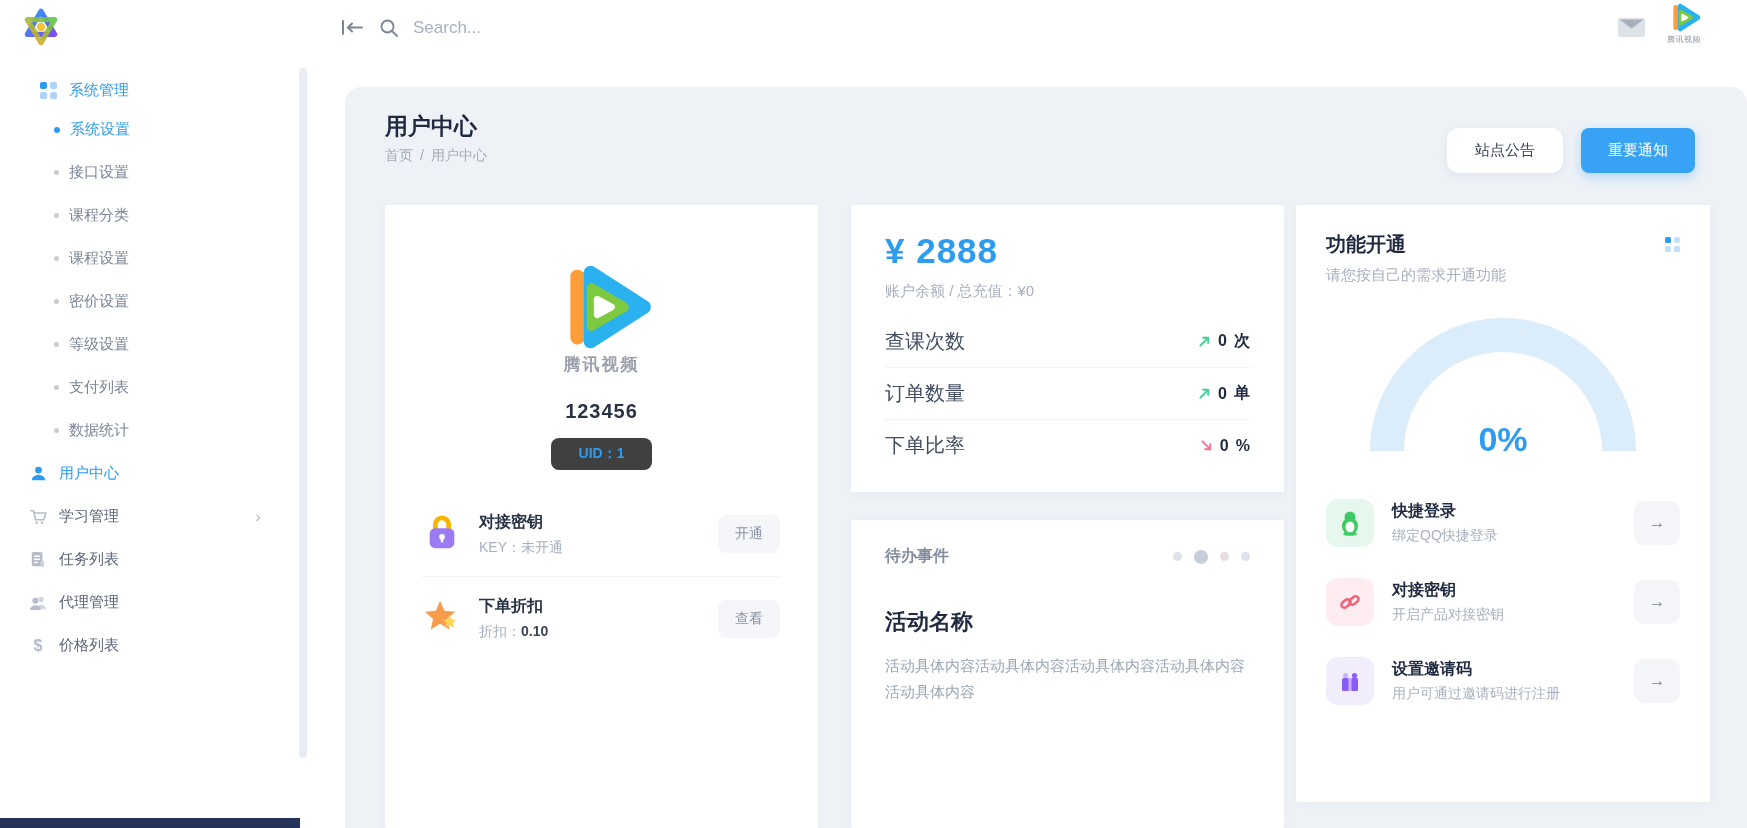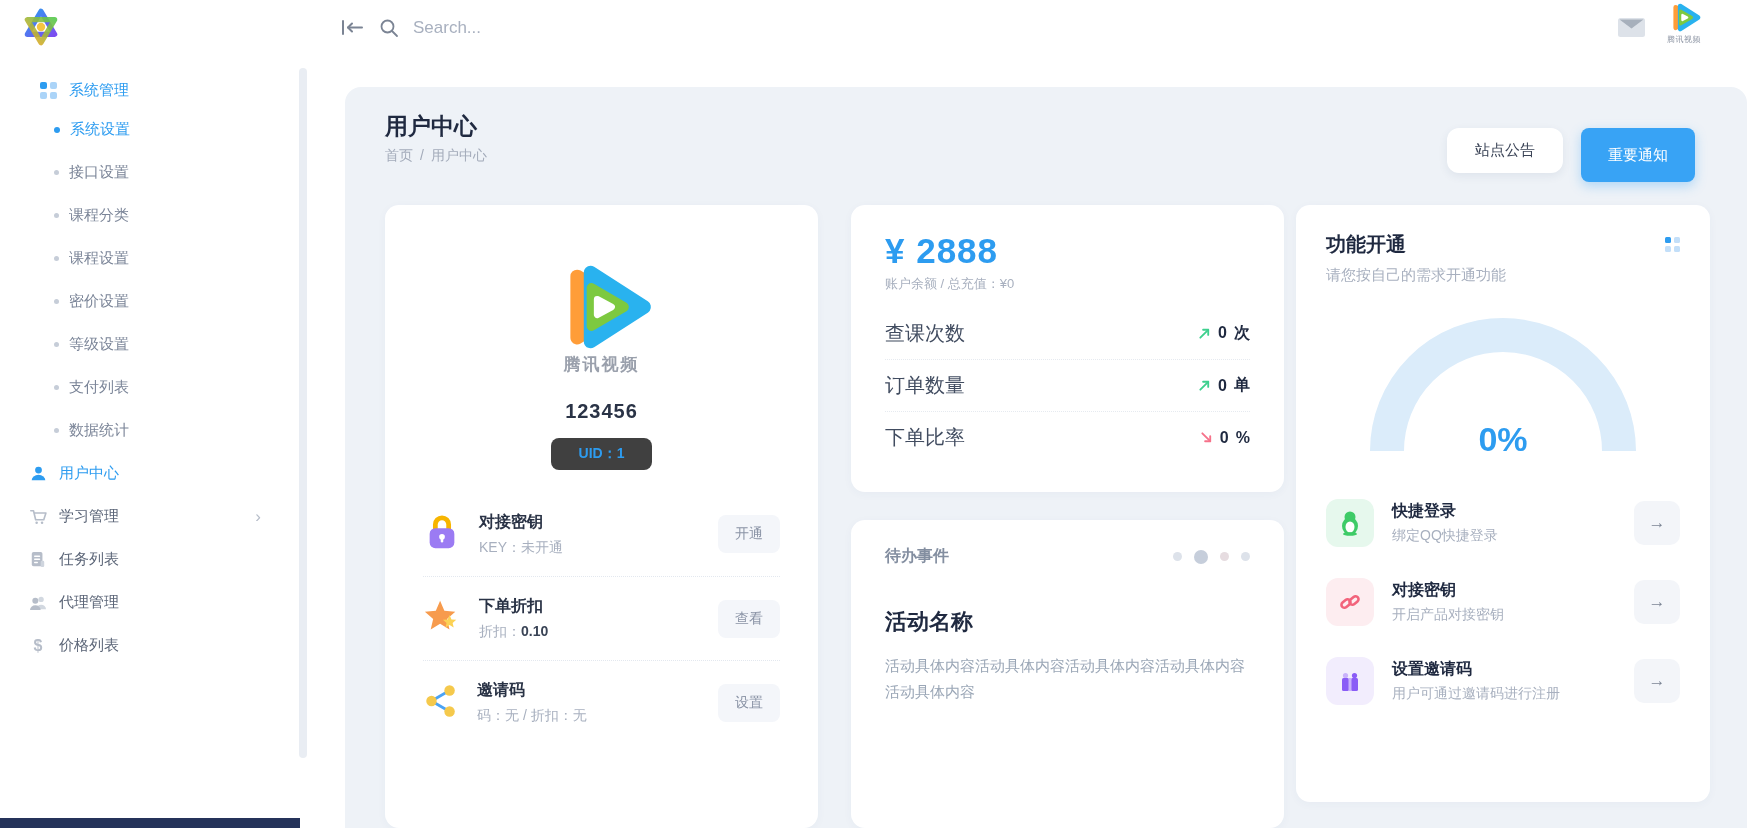--- a/index.html
+++ b/index.html
@@ -39,39 +39,39 @@
   .tb-input::placeholder { color:#a8b0bf; }
   .tb-mail { position:absolute; left:1313px; top:18px; cursor:pointer; }
   .tb-brand { position:absolute; left:1355px; top:2px; width:48px; text-align:center; cursor:pointer; }
   .tb-brand .cap { font-size:8px; color:#8b93a2; letter-spacing:.5px; margin-top:-3px; }
   
   .panel { position:absolute; left:345px; top:87px; width:1402px; height:741px; background:#eef2f7; border-radius:16px 16px 0 0; }
   .page-title { position:absolute; left:40px; top:24px; font-size:23px; font-weight:bold; color:#1f2940; }
   .crumbs { position:absolute; left:40px; top:60px; font-size:14px; color:#a3abba; }
   .crumbs .sep { margin:0 7px; }
   .btn-announce { position:absolute; left:1102px; top:41px; width:116px; height:45px; border:none; border-radius:12px; background:#fff; color:#3a4356; font-size:15px; font-family:inherit; box-shadow:0 3px 10px rgba(40,60,100,.08); cursor:pointer; }
-  .btn-notice { position:absolute; left:1236px; top:41px; width:114px; height:54px; border:none; border-radius:8px; background:#38a3f5; color:#fff; font-size:15px; font-family:inherit; box-shadow:0 4px 12px rgba(56,163,245,.35); cursor:pointer; }
-  .card { position:absolute; background:#fff; border-radius:14px; box-shadow:0 2px 10px rgba(60,80,120,.04); }
+  .btn-notice { position:absolute; left:1236px; top:41px; width:114px; height:45px; border:none; border-radius:8px; background:#38a3f5; color:#fff; font-size:15px; font-family:inherit; box-shadow:0 4px 12px rgba(56,163,245,.35); cursor:pointer; }
+  .card { position:absolute; background:#fff; border-radius:2px; box-shadow:0 2px 10px rgba(60,80,120,.04); }
   
   .card-profile { left:40px; top:118px; width:433px; height:623px; display:flex; flex-direction:column; align-items:center; padding-top:56px; }
   .brand-caption { font-size:17px; font-weight:bold; color:#9aa0ac; letter-spacing:2px; margin-top:-4px; }
   .profile-name { margin-top:24px; font-size:20px; font-weight:bold; color:#2a3346; letter-spacing:1px; }
   .uid-badge { margin-top:15px; padding:7px 28px; border-radius:8px; background:#404040; color:#2d9cf0; font-size:14px; font-weight:bold; cursor:default; }
   .p-items { width:100%; padding:0 38px; margin-top:22px; }
   .p-item { position:relative; display:flex; align-items:center; height:84px; }
   .p-item .txt { margin-left:18px; }
   .p-item .t { font-size:16px; font-weight:bold; color:#2a3346; }
   .p-item .s { font-size:14px; color:#a8b0bf; margin-top:6px; }
   .p-item .s b { color:#3a4456; }
   .p-item .act { margin-left:auto; width:62px; height:38px; border:none; border-radius:8px; background:#f4f6fa; color:#8a93a5; font-size:14px; font-family:inherit; cursor:pointer; }
   .p-item + .p-item { border-top:1px dotted #e3e8ef; }
   
   .card-balance { left:506px; top:118px; width:433px; height:287px; padding:26px 34px; }
   .amount { font-size:35px; font-weight:bold; color:#2d9cf0; letter-spacing:1px; }
-  .amount-cap { margin-top:4px; font-size:13px; color:#a8b0bf; }
+  .amount-cap { margin-top:11px; font-size:15px; color:#a8b0bf; }
   .b-rows { margin-top:14px; }
   .b-row { display:flex; align-items:center; justify-content:space-between; height:52px; }
   .b-row + .b-row { border-top:1px dotted #e6eaf0; }
   .b-row .lab { font-size:20px; color:#414c60; }
   .b-row .val { display:flex; align-items:center; gap:7px; font-size:16px; font-weight:bold; color:#1f2940; }
   
   .card-todo { left:506px; top:433px; width:433px; height:308px; padding:26px 34px; }
   .todo-head { display:flex; align-items:center; }
   .todo-head .h { font-size:16px; font-weight:bold; color:#838ea0; }
   .dots { margin-left:auto; display:flex; align-items:center; gap:12px; }
@@ -294,35 +294,20 @@
             <path d="M18 3 L22.5 13.5 L34 14.5 L25.3 22 L27.9 33.2 L18 27.2 L8.1 33.2 L10.7 22 L2 14.5 L13.5 13.5 Z" fill="#f79b4d"></path>
             <path d="M28 18 L30 22.5 L35 23 L31.2 26.2 L32.3 31 L28 28.4 L23.7 31 L24.8 26.2 L21 23 L26 22.5 Z" fill="#fcd255"></path>
           </svg>
         </span>
         <div class="txt">
           <div class="t">下单折扣</div>
           <div class="s"><span>折扣：</span><b>0.10</b></div>
         </div>
         <button class="act">查看</button>
       </div>
-      <div class="p-item">
-        <span>
-          <svg width="36" height="38" viewBox="0 0 36 40">
-            <path d="M8 20 L27 9 M8 20 L27 31" stroke="#4aa3f5" stroke-width="3" stroke-linecap="round"></path>
-            <circle cx="8" cy="20" r="5.5" fill="#f5c94c"></circle>
-              <circle cx="27" cy="9" r="5.5" fill="#f5c94c"></circle>
-              <circle cx="27" cy="31" r="5.5" fill="#f5c94c"></circle>
-          </svg>
-        </span>
-        <div class="txt">
-          <div class="t">邀请码</div>
-          <div class="s"><span>码：无 / 折扣：无</span><b></b></div>
-        </div>
-        <button class="act">设置</button>
-      </div>
     </div>
   </div>
 
   <div class="card card-balance">
     <div class="amount">¥ 2888</div>
     <div class="amount-cap">账户余额 / 总充值：¥0</div>
     <div class="b-rows">
       <div class="b-row">
         <span class="lab">查课次数</span>
         <span class="val">

